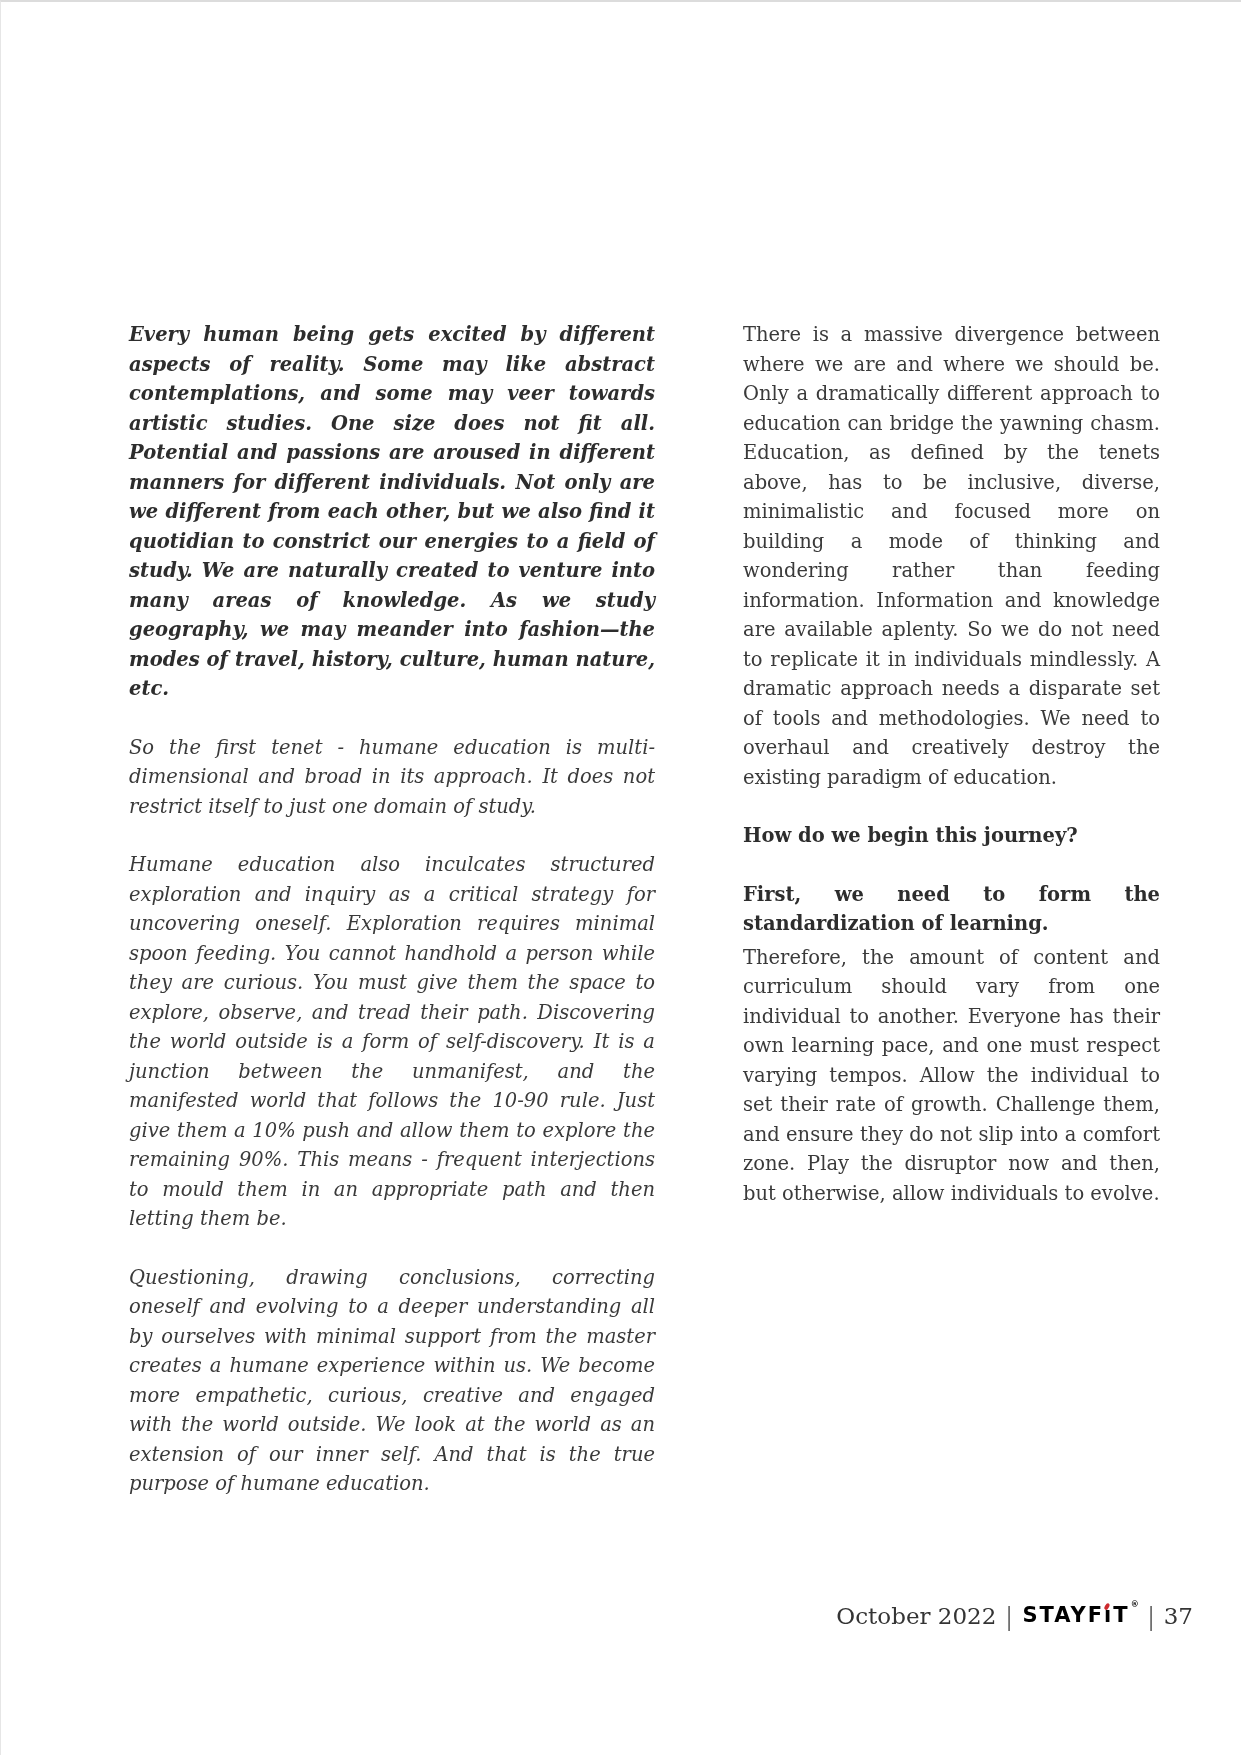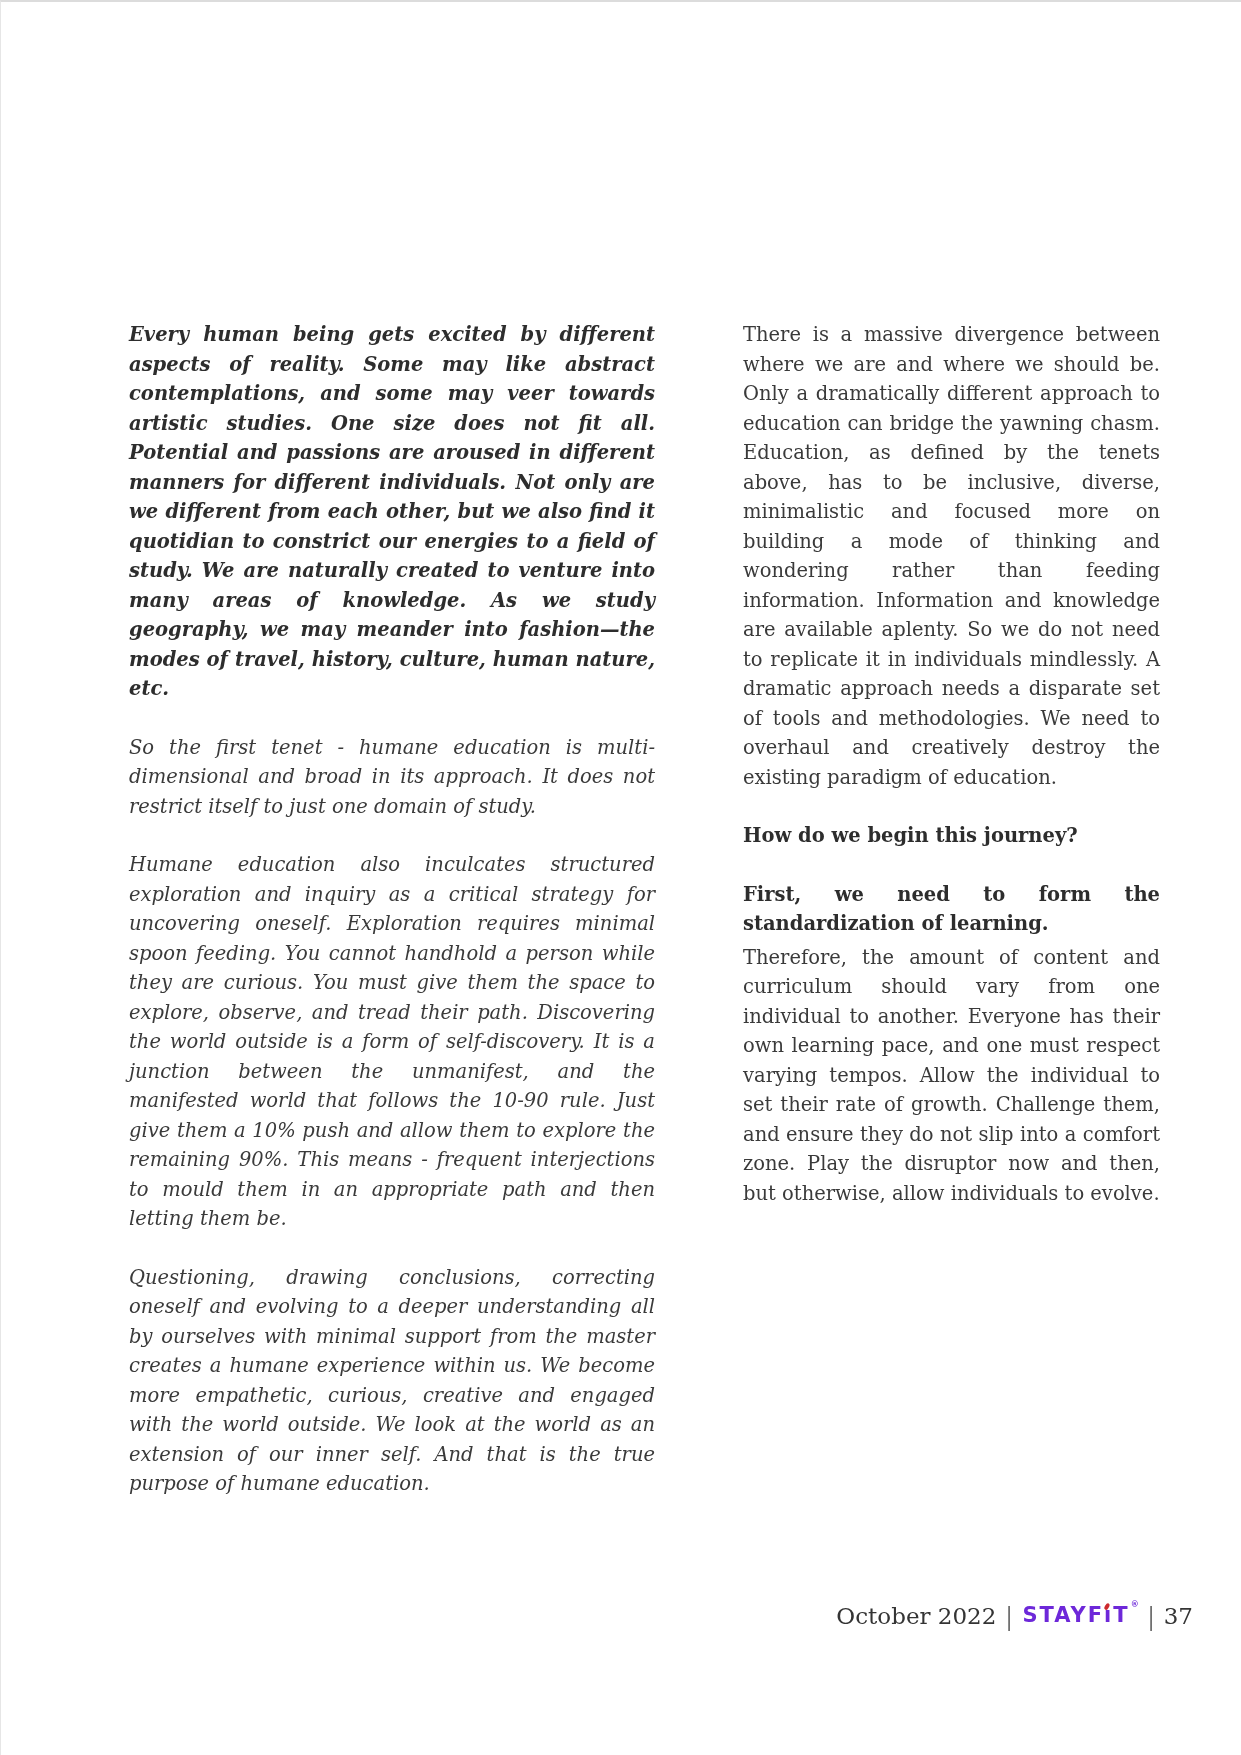--- a/index.html
+++ b/index.html
@@ -68,21 +68,21 @@
     font-size: 24px;
     font-weight: 400;
     font-family: "DejaVu Sans", "Liberation Sans", sans-serif;
     margin: 0 9px;
     transform: scaleX(0.7);
   }
 
   .logo {
     display: inline-flex;
     align-items: flex-end;
-    color: #6d28d9;
+    color: #000000;
     font-family: "DejaVu Sans", "Liberation Sans", sans-serif;
     font-weight: bold;
     font-size: 21px;
     letter-spacing: 2px;
     line-height: 24px;
   }
 
   .logo .logo-i {
     position: relative;
     display: inline-block;

